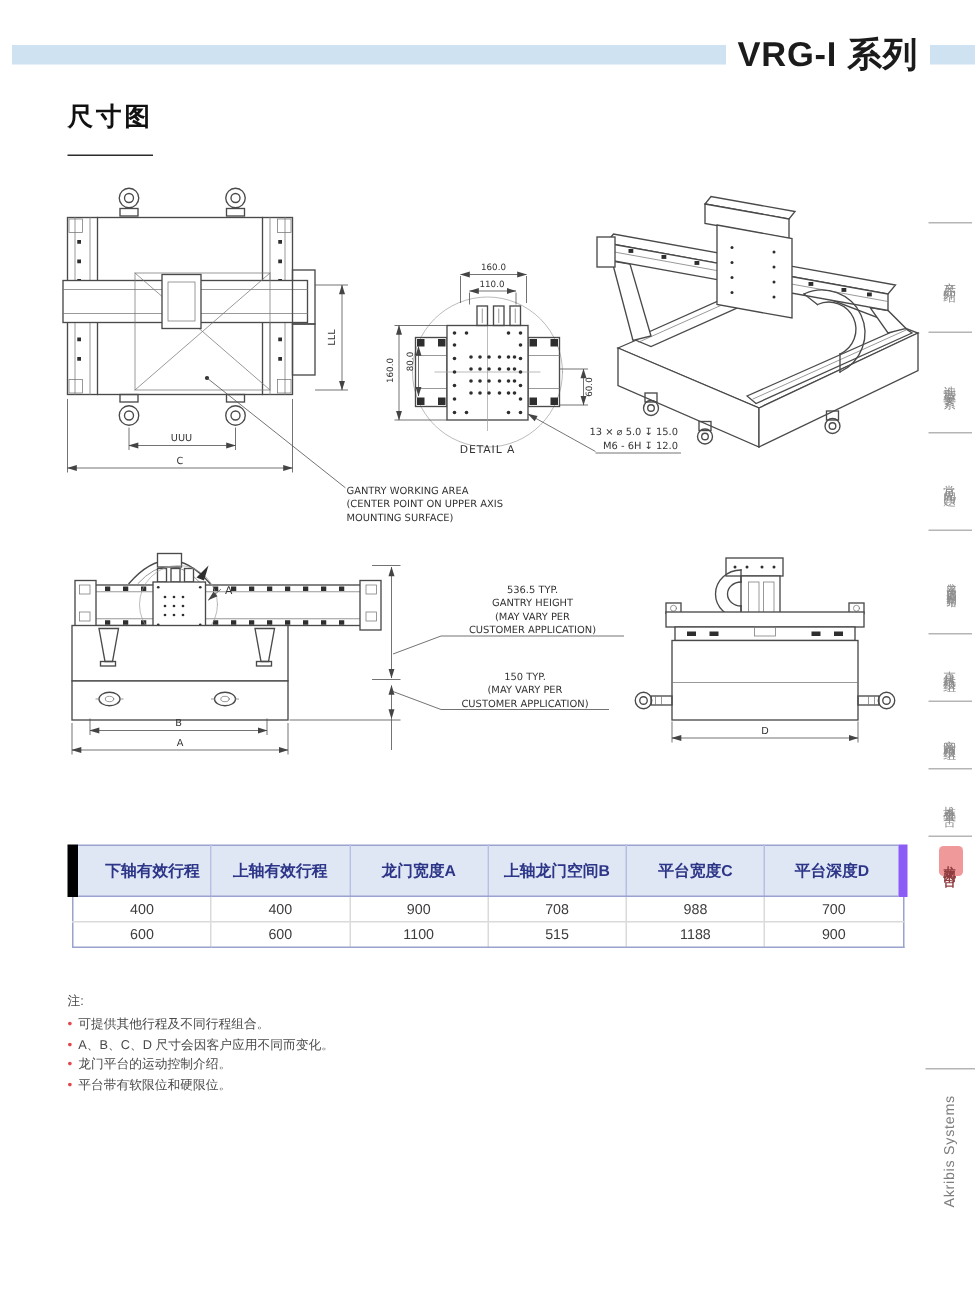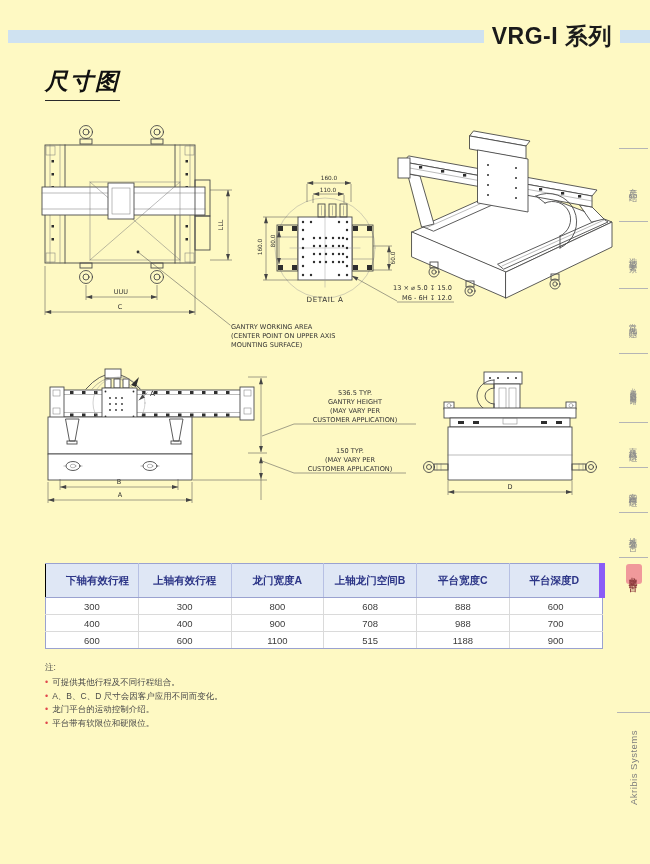--- a/index.html
+++ b/index.html
@@ -1,42 +1,42 @@
 <!DOCTYPE html>
 <html><head>
 <meta charset="utf-8">
 <style>
   html,body{margin:0;padding:0;background:#e9e9e9;}
-  .page{position:relative;width:650px;height:864px;background:#fef9c3;overflow:hidden;
+  .page{position:relative;width:650px;height:864px;background:#ffffff;overflow:hidden;
         font-family:"Liberation Sans","DejaVu Sans",sans-serif;color:#222;}
   
   .hdr{position:absolute;left:8px;right:0;top:30px;height:13px;display:flex;align-items:center;}
   .hdr .bar{height:13px;background:#cfe2f1;}
   .hdr .bar.l{flex:1;}
   .hdr .bar.r{width:30px;}
   .hdr h1{margin:0 8px;font-size:23px;font-weight:600;color:#1b1b1b;letter-spacing:.5px;white-space:nowrap;}
   
-  .sec{position:absolute;left:45px;top:66px;font-size:23px;font-weight:bold;color:#111;
-       letter-spacing:2px;border-bottom:1.6px solid #2a2a2a;padding-bottom:3px;font-style:italic;}
+  .sec{position:absolute;left:45px;top:66px;font-size:17px;font-weight:bold;color:#111;
+       letter-spacing:2px;border-bottom:1.6px solid #2a2a2a;padding-bottom:14px;}
   
   svg.canvas{position:absolute;left:0;top:0;}
   svg .draw{stroke:#4a4a4a;stroke-width:.9;fill:none;stroke-linecap:square;}
   svg .thin{stroke:#777;stroke-width:.5;}
   svg .lt{stroke:#999;stroke-width:.45;}
   svg .dim{stroke:#555;stroke-width:.55;fill:none;}
   svg .blk{fill:#2e2e2e;stroke:none;}
   svg text{font-family:"DejaVu Sans",sans-serif;fill:#333;stroke:none;font-size:6.5px;}
   svg text.sm{font-size:5.8px;}
   svg text.nt{font-size:6.6px;}
   svg text.big{font-size:7.2px;letter-spacing:.6px;}
   
   .dimtable{position:absolute;left:45px;top:563px;width:560px;border-collapse:collapse;table-layout:fixed;}
   .dimtable th{height:31px;background:#dfe7f5;color:#2c3587;font-size:10.5px;font-weight:bold;
        border:1px solid #9aa2d0;border-left:1px solid #b7c0e3;border-right:1px solid #b7c0e3;text-align:center;}
-  .dimtable th:first-child{border-left:1px solid #000000;padding-left:12px;}
+  .dimtable th:first-child{border-left:7px solid #000000;padding-left:12px;}
   .dimtable th:last-child{border-right:6px solid #8b5cf6;}
   .dimtable td{height:14px;font-size:9.5px;color:#3c3c3c;text-align:center;
        border:1px solid #dadada;background:#fff;}
   .dimtable tr td:first-child{border-left:1px solid #9aa2d0;}
   .dimtable tr td:last-child{border-right:1px solid #9aa2d0;}
   .dimtable tr:last-child td{border-bottom:1px solid #9aa2d0;}
   
   .notes{position:absolute;left:45px;top:662px;font-size:8.5px;color:#4a4a4a;}
   .notes .lbl{margin-bottom:2px;}
   .notes .item{display:flex;align-items:flex-start;line-height:13.5px;}
@@ -478,28 +478,20 @@
         <th>下轴有效行程</th>
         <th>上轴有效行程</th>
         <th>龙门宽度A</th>
         <th>上轴龙门空间B</th>
         <th>平台宽度C</th>
         <th>平台深度D</th>
       </tr>
     </thead>
     <tbody>
       <tr>
-        <td>300</td>
-        <td>300</td>
-        <td>800</td>
-        <td>608</td>
-        <td>888</td>
-        <td>600</td>
-      </tr>
-      <tr>
         <td>400</td>
         <td>400</td>
         <td>900</td>
         <td>708</td>
         <td>988</td>
         <td>700</td>
       </tr>
       <tr>
         <td>600</td>
         <td>600</td>

